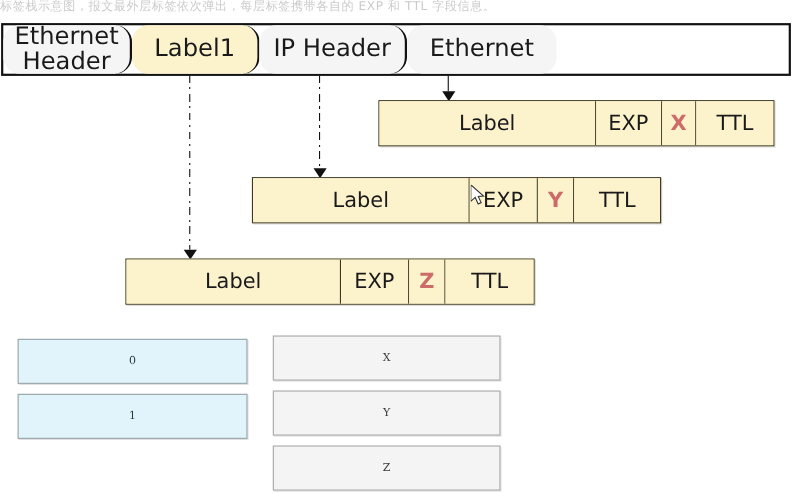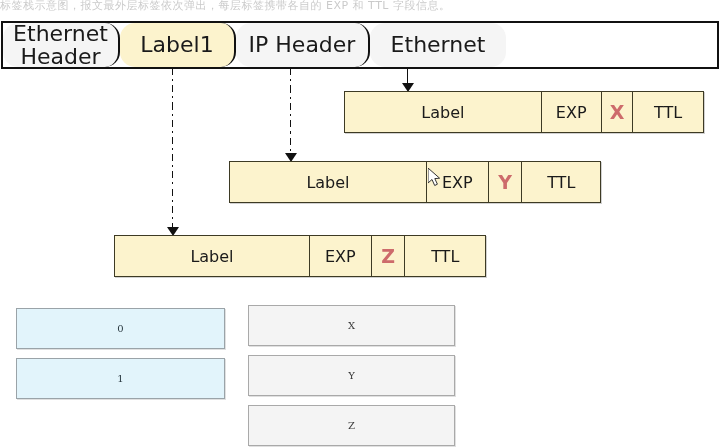--- a/index.html
+++ b/index.html
@@ -61,21 +61,21 @@
     border: 1.6px solid #3d3a24;
     box-shadow: 1px 1px 0 rgba(0,0,0,0.18);
     background: #fcf3cd;
   }
   .mpls-cell {
     box-sizing: border-box;
     display: flex;
     align-items: center;
     justify-content: center;
     border-right: 1.6px solid #3d3a24;
-    font-size: 16px;
+    font-size: 19px;
     background: #fcf3cd;
   }
   .mpls-cell:last-child { border-right: none; }
   .mpls-cell.var {
     color: #cd6b6b;
     font-weight: bold;
     font-size: 19px;
   }
 
   

